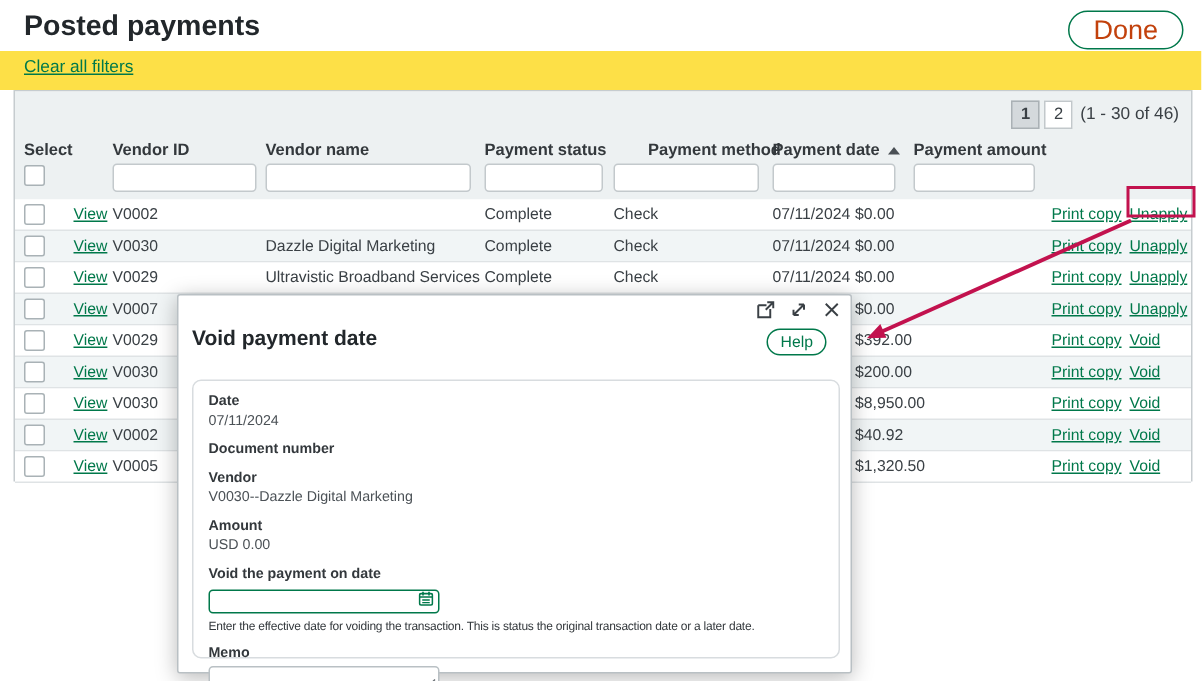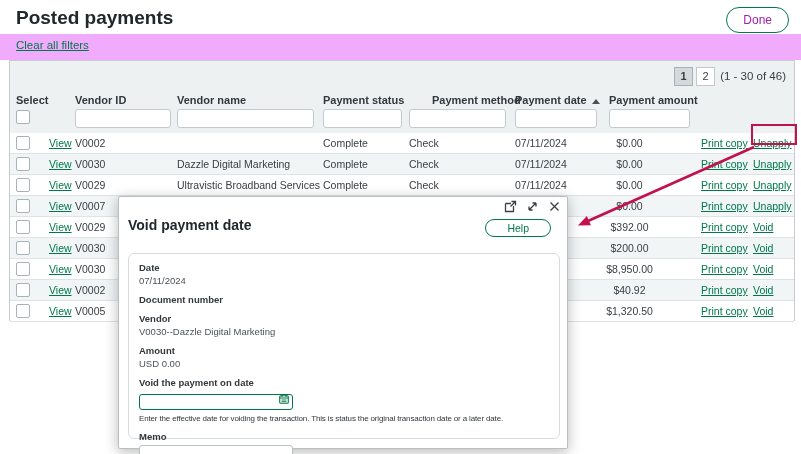--- a/index.html
+++ b/index.html
@@ -8,27 +8,27 @@
     font-family:"Liberation Sans", sans-serif;
     background:#ffffff; color:#3a4045; position:relative; overflow:hidden;
   }
   .lnk { color:#00784a; text-decoration:underline; cursor:pointer; }
 
   
   .titlebar { position:absolute; left:0; top:0; width:801px; height:34px; background:#fff; }
   .page-title { position:absolute; left:16px; top:7px; font-size:19px; font-weight:bold; color:#22272b; }
   .tb-buttons { position:absolute; right:12px; top:7px; display:flex; gap:8px; }
   .pill {
-    background:#fff; border:1.6px solid #00784a; color:#a21caf; border-radius:13px;
-    font-size:12px; font-family:inherit; padding:4px 16px; height:26px; cursor:pointer;
+    background:#fff; border:1.6px solid #00784a; color:#c2410c; border-radius:13px;
+    font-size:18px; font-family:inherit; padding:4px 16px; height:26px; cursor:pointer;
     display:inline-flex; align-items:center; gap:7px;
   }
 
   
-  .filters-band { position:absolute; left:0; top:34px; width:801px; height:26px; background:#f0abfc; }
+  .filters-band { position:absolute; left:0; top:34px; width:801px; height:26px; background:#fde047; }
   .clear-filters { position:absolute; left:16px; top:5px; font-size:11.5px; }
 
   
   .table-box {
     position:absolute; left:9px; top:60px; width:786px; height:261px;
     border:1px solid #c6cccf; background:#fff;
   }
   .table-top { position:absolute; left:0; top:0; width:100%; height:72px; background:#edf1f2; }
   .pagination { position:absolute; top:5px; right:8px; height:20px; display:flex; align-items:center; gap:3px; }
   .pg { width:19px; height:19px; font-size:11px; font-family:inherit; border:1px solid #c2c8cb; background:#fff; color:#3a4045; cursor:pointer; }
@@ -45,40 +45,40 @@
   .trow { position:relative; height:21px; background:#fff; border-bottom:1px solid #dfe3e5; font-size:10.5px; }
   .trow.alt { background:#f1f5f6; }
   .cell { position:absolute; top:0; line-height:20px; white-space:nowrap; }
   .c-cb   { left:6px;  top:3px; }
   .c-view { left:39px; }
   .c-vid  { left:65px; }
   .c-vname{ left:167px; }
   .c-status{ left:313px; }
   .c-method{ left:399px; }
   .c-date { left:505px; }
-  .c-amt  { left:560px; width:119px; text-align:center; }
+  .c-amt  { left:560px; width:119px; text-align:left; }
   .c-print{ left:691px; }
   .c-act  { left:743px; }
 
   
   .h-select{ left:6px; } .h-vid{ left:65px; } .h-vname{ left:167px; } .h-status{ left:313px; }
   .h-method{ left:422px; } .h-date{ left:505px; } .h-amt{ left:599px; }
   .f-vid{ left:65px; width:96px; } .f-vname{ left:167px; width:137px; } .f-status{ left:313px; width:79px; }
   .f-method{ left:399px; width:97px; } .f-date{ left:505px; width:82px; } .f-amt{ left:599px; width:81px; }
 
   
   .modal {
     position:absolute; left:118px; top:196px; width:450px; height:253px;
     background:#fff; border:1px solid #b9c0c4; border-radius:2px;
     box-shadow:0 3px 14px rgba(0,0,0,.28); z-index:40;
   }
   .modal-icons { position:absolute; top:3px; right:6px; display:flex; gap:9px; align-items:center; }
   .micon { width:13px; height:13px; cursor:pointer; color:#3a4045; }
   .modal-title { position:absolute; left:9px; top:20px; font-size:14px; font-weight:bold; color:#22272b; }
-  .help-pill { position:absolute; right:16px; top:22px; border:1.5px solid #00784a; color:#00784a; background:#fff; border-radius:11px; font-size:10.5px; font-family:inherit; padding:2px 21px; cursor:pointer; }
+  .help-pill { position:absolute; right:16px; top:22px; border:1.5px solid #00784a; color:#00784a; background:#fff; border-radius:11px; font-size:10.5px; font-family:inherit; padding:2px 8px; cursor:pointer; }
   .card { position:absolute; left:9px; top:56px; width:432px; height:186px; border:1px solid #d8dcdf; border-radius:6px; background:#fff; padding:8px 10px; }
   .fld-label { font-size:9.5px; font-weight:bold; color:#33383c; margin-top:8px; }
   .fld-label.first { margin-top:0; }
   .fld-value { font-size:9.5px; color:#4c5257; margin-top:2px; }
   .date-wrap { position:relative; width:154px; margin-top:3px; }
   .date-input { width:154px; height:16px; border:1.4px solid #00784a; border-radius:3px; font-family:inherit; font-size:9px; padding:0 16px 0 4px; }
   .cal-icon { position:absolute; right:4px; top:3px; width:10px; height:10px; color:#00784a; cursor:pointer; }
   .helper { font-size:8px; letter-spacing:-0.15px; white-space:nowrap; color:#33383c; margin-top:4px; }
   .memo-input { display:block; width:154px; height:18px; border:1px solid #b9c0c4; border-radius:3px; margin-top:3px; resize:none; font-family:inherit; font-size:9px; padding:1px 4px; }
   .memo-wrap { position:relative; width:154px; }

